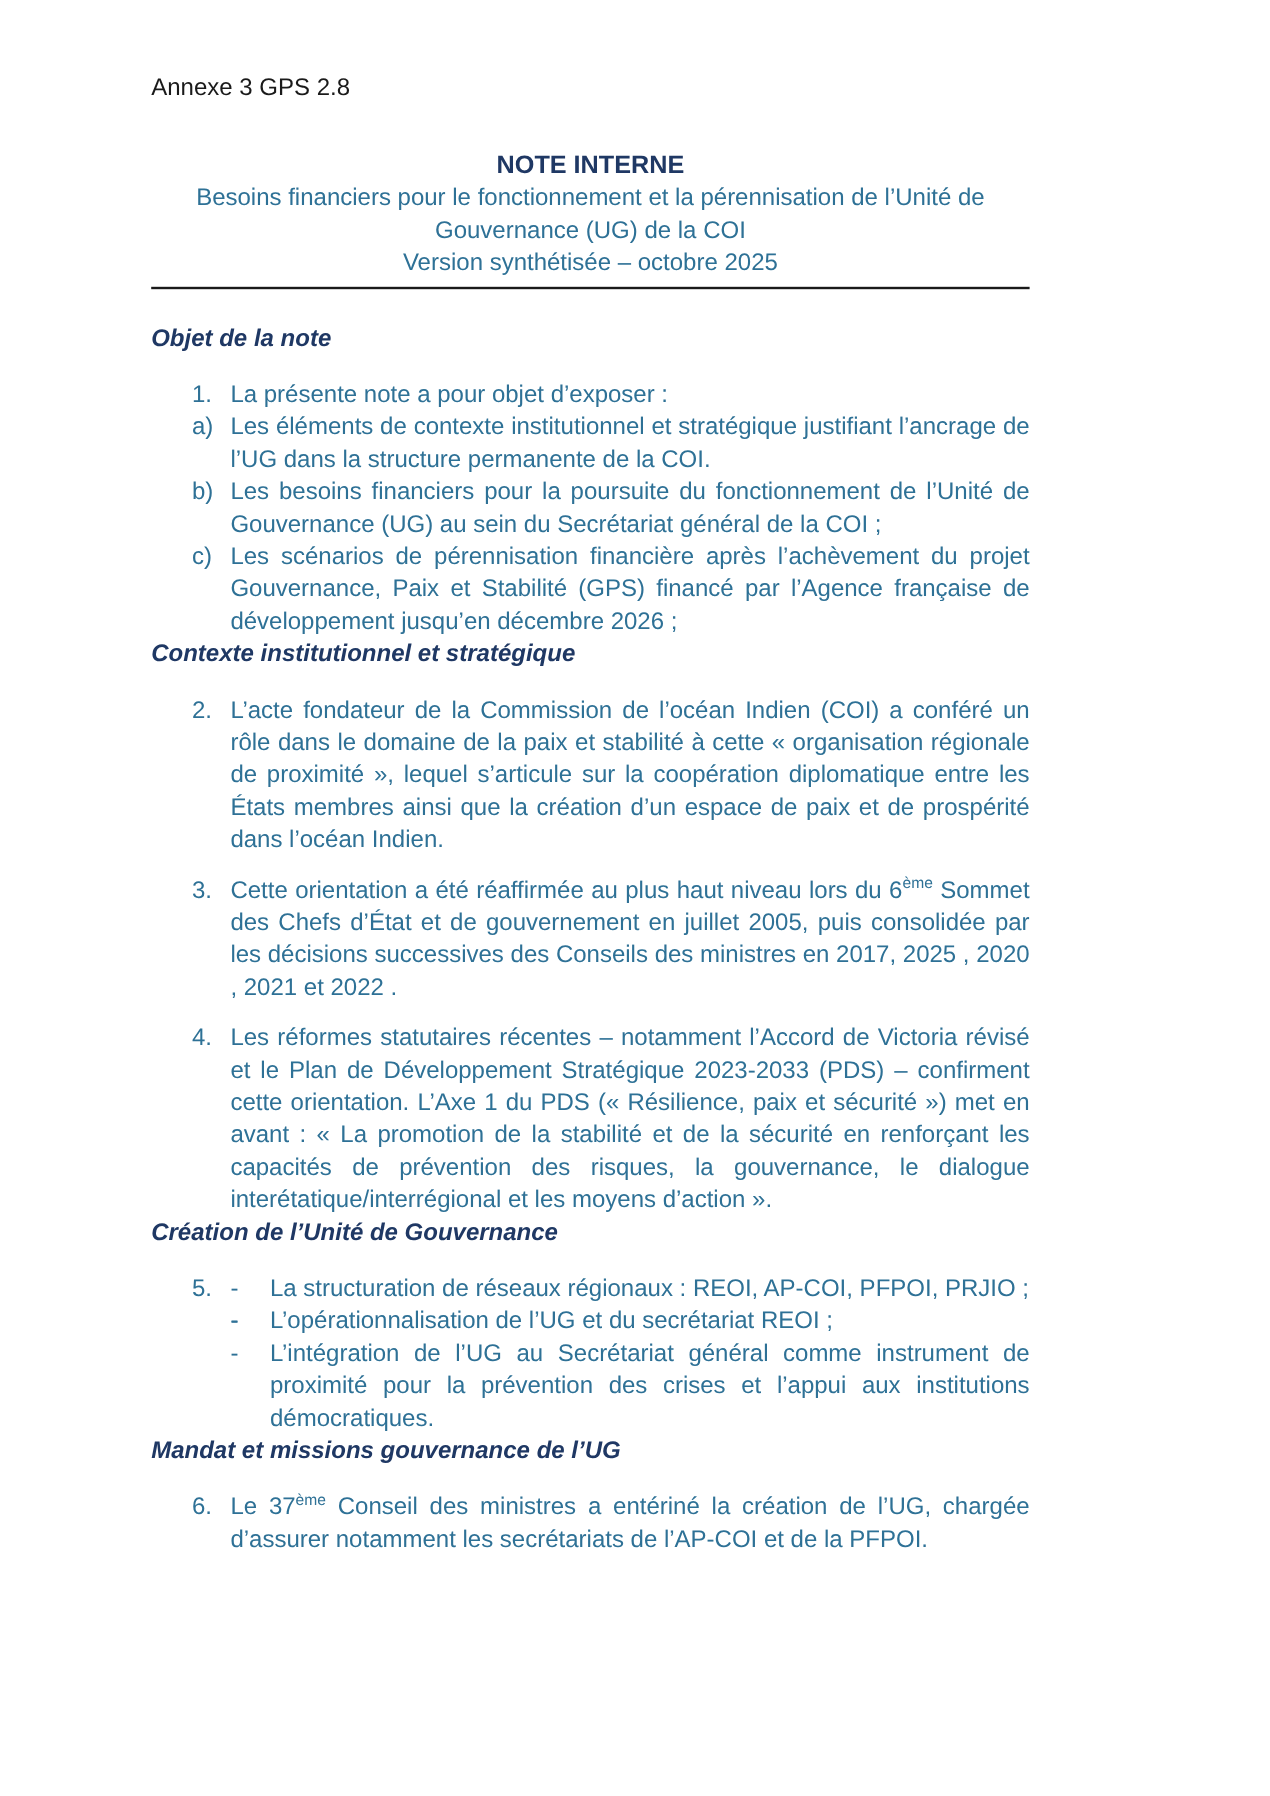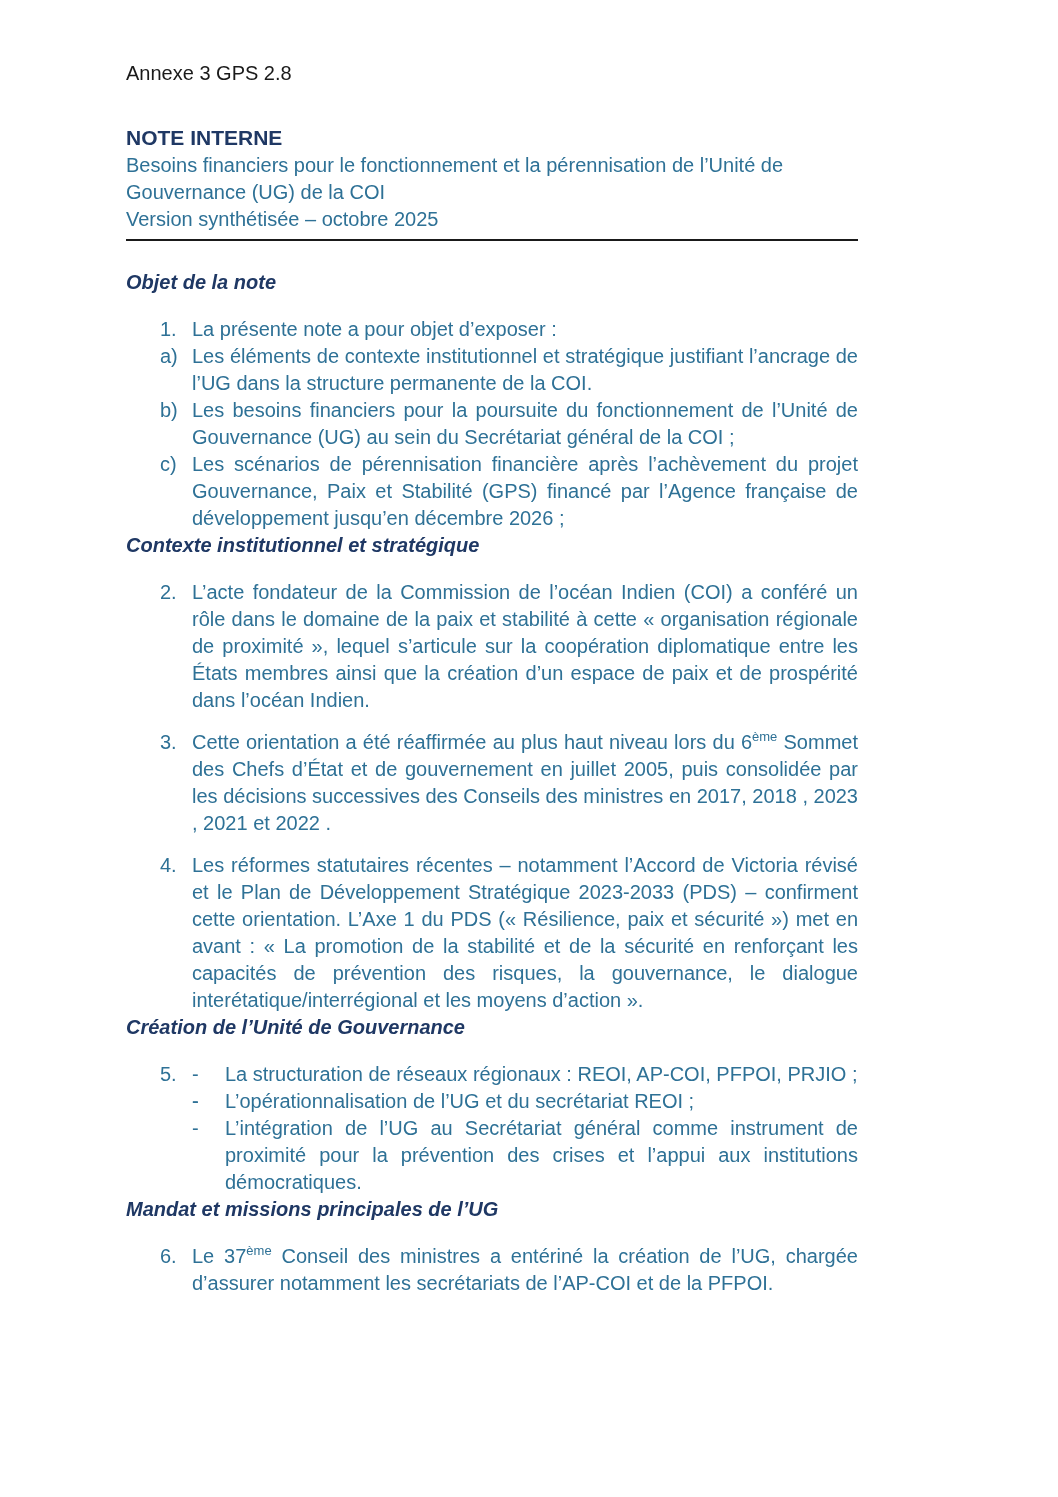--- a/index.html
+++ b/index.html
@@ -15,20 +15,21 @@
     background: #ffffff;
     padding: 60px 120px 0 126px;
   }
   .annex {
     color: #1a1a1a;
     font-size: 20px;
     line-height: 27px;
   }
   .title-block {
     margin-top: 36px;
+    text-align: center;
     border-bottom: 2px solid #1a1a1a;
     padding-bottom: 6px;
   }
   .doc-title {
     color: #1f3864;
     font-weight: bold;
     font-size: 21px;
     line-height: 29px;
   }
   .doc-subtitle, .doc-version {
@@ -89,21 +90,21 @@
   </div>
   <div class="item">
     <span class="marker">c)</span><span>Les scénarios de pérennisation financière après l’achèvement du projet Gouvernance, Paix et Stabilité (GPS) financé par l’Agence française de développement jusqu’en décembre 2026 ;</span>
   </div>
 
   <div class="section-heading">Contexte institutionnel et stratégique</div>
   <div class="item">
     <span class="marker">2.</span><span>L’acte fondateur de la Commission de l’océan Indien (COI) a conféré un rôle dans le domaine de la paix et stabilité à cette « organisation régionale de proximité », lequel s’articule sur la coopération diplomatique entre les États membres ainsi que la création d’un espace de paix et de prospérité dans l’océan Indien.</span>
   </div>
   <div class="item mt15">
-    <span class="marker">3.</span><span>Cette orientation a été réaffirmée au plus haut niveau lors du 6</span><sup>ème</sup><span> Sommet des Chefs d’État et de gouvernement en juillet 2005, puis consolidée par les décisions successives des Conseils des ministres en 2017, 2018 , 2023 , 2021 et 2022 .</span>
+    <span class="marker">3.</span><span>Cette orientation a été réaffirmée au plus haut niveau lors du 6</span><sup>ème</sup><span> Sommet des Chefs d’État et de gouvernement en juillet 2005, puis consolidée par les décisions successives des Conseils des ministres en 2017, 2025 , 2020 , 2021 et 2022 .</span>
   </div>
   <div class="item mt15">
     <span class="marker">4.</span><span>Les réformes statutaires récentes – notamment l’Accord de Victoria révisé et le Plan de Développement Stratégique 2023-2033 (PDS) – confirment cette orientation. L’Axe 1 du PDS (« Résilience, paix et sécurité ») met en avant :  « La promotion de la stabilité et de la sécurité en renforçant les capacités de prévention des risques, la gouvernance, le dialogue interétatique/interrégional et les moyens d’action ».</span>
   </div>
 
   <div class="section-heading">Création de l’Unité de Gouvernance</div>
   <div class="item">
     <span class="marker">5.</span>
   </div>
   <div class="item sub mt8">
@@ -112,18 +113,18 @@
   <div class="item sub">
     <span class="marker">-</span>
   </div>
   <div class="item sub">
     <span class="marker">-</span><span>L’opérationnalisation de l’UG et du secrétariat REOI ;</span>
   </div>
   <div class="item sub">
     <span class="marker">-</span><span>L’intégration de l’UG au Secrétariat général comme instrument de proximité pour la prévention des crises et l’appui aux institutions démocratiques.</span>
   </div>
 
-  <div class="section-heading">Mandat et missions principales de l’UG</div>
+  <div class="section-heading">Mandat et missions gouvernance de l’UG</div>
   <div class="item">
     <span class="marker">6.</span><span>Le 37</span><sup>ème</sup><span> Conseil des ministres a entériné la création de l’UG, chargée d’assurer notamment les secrétariats de l’AP-COI et de la PFPOI.</span>
   </div>
 
 </div>
 
 </body></html>

